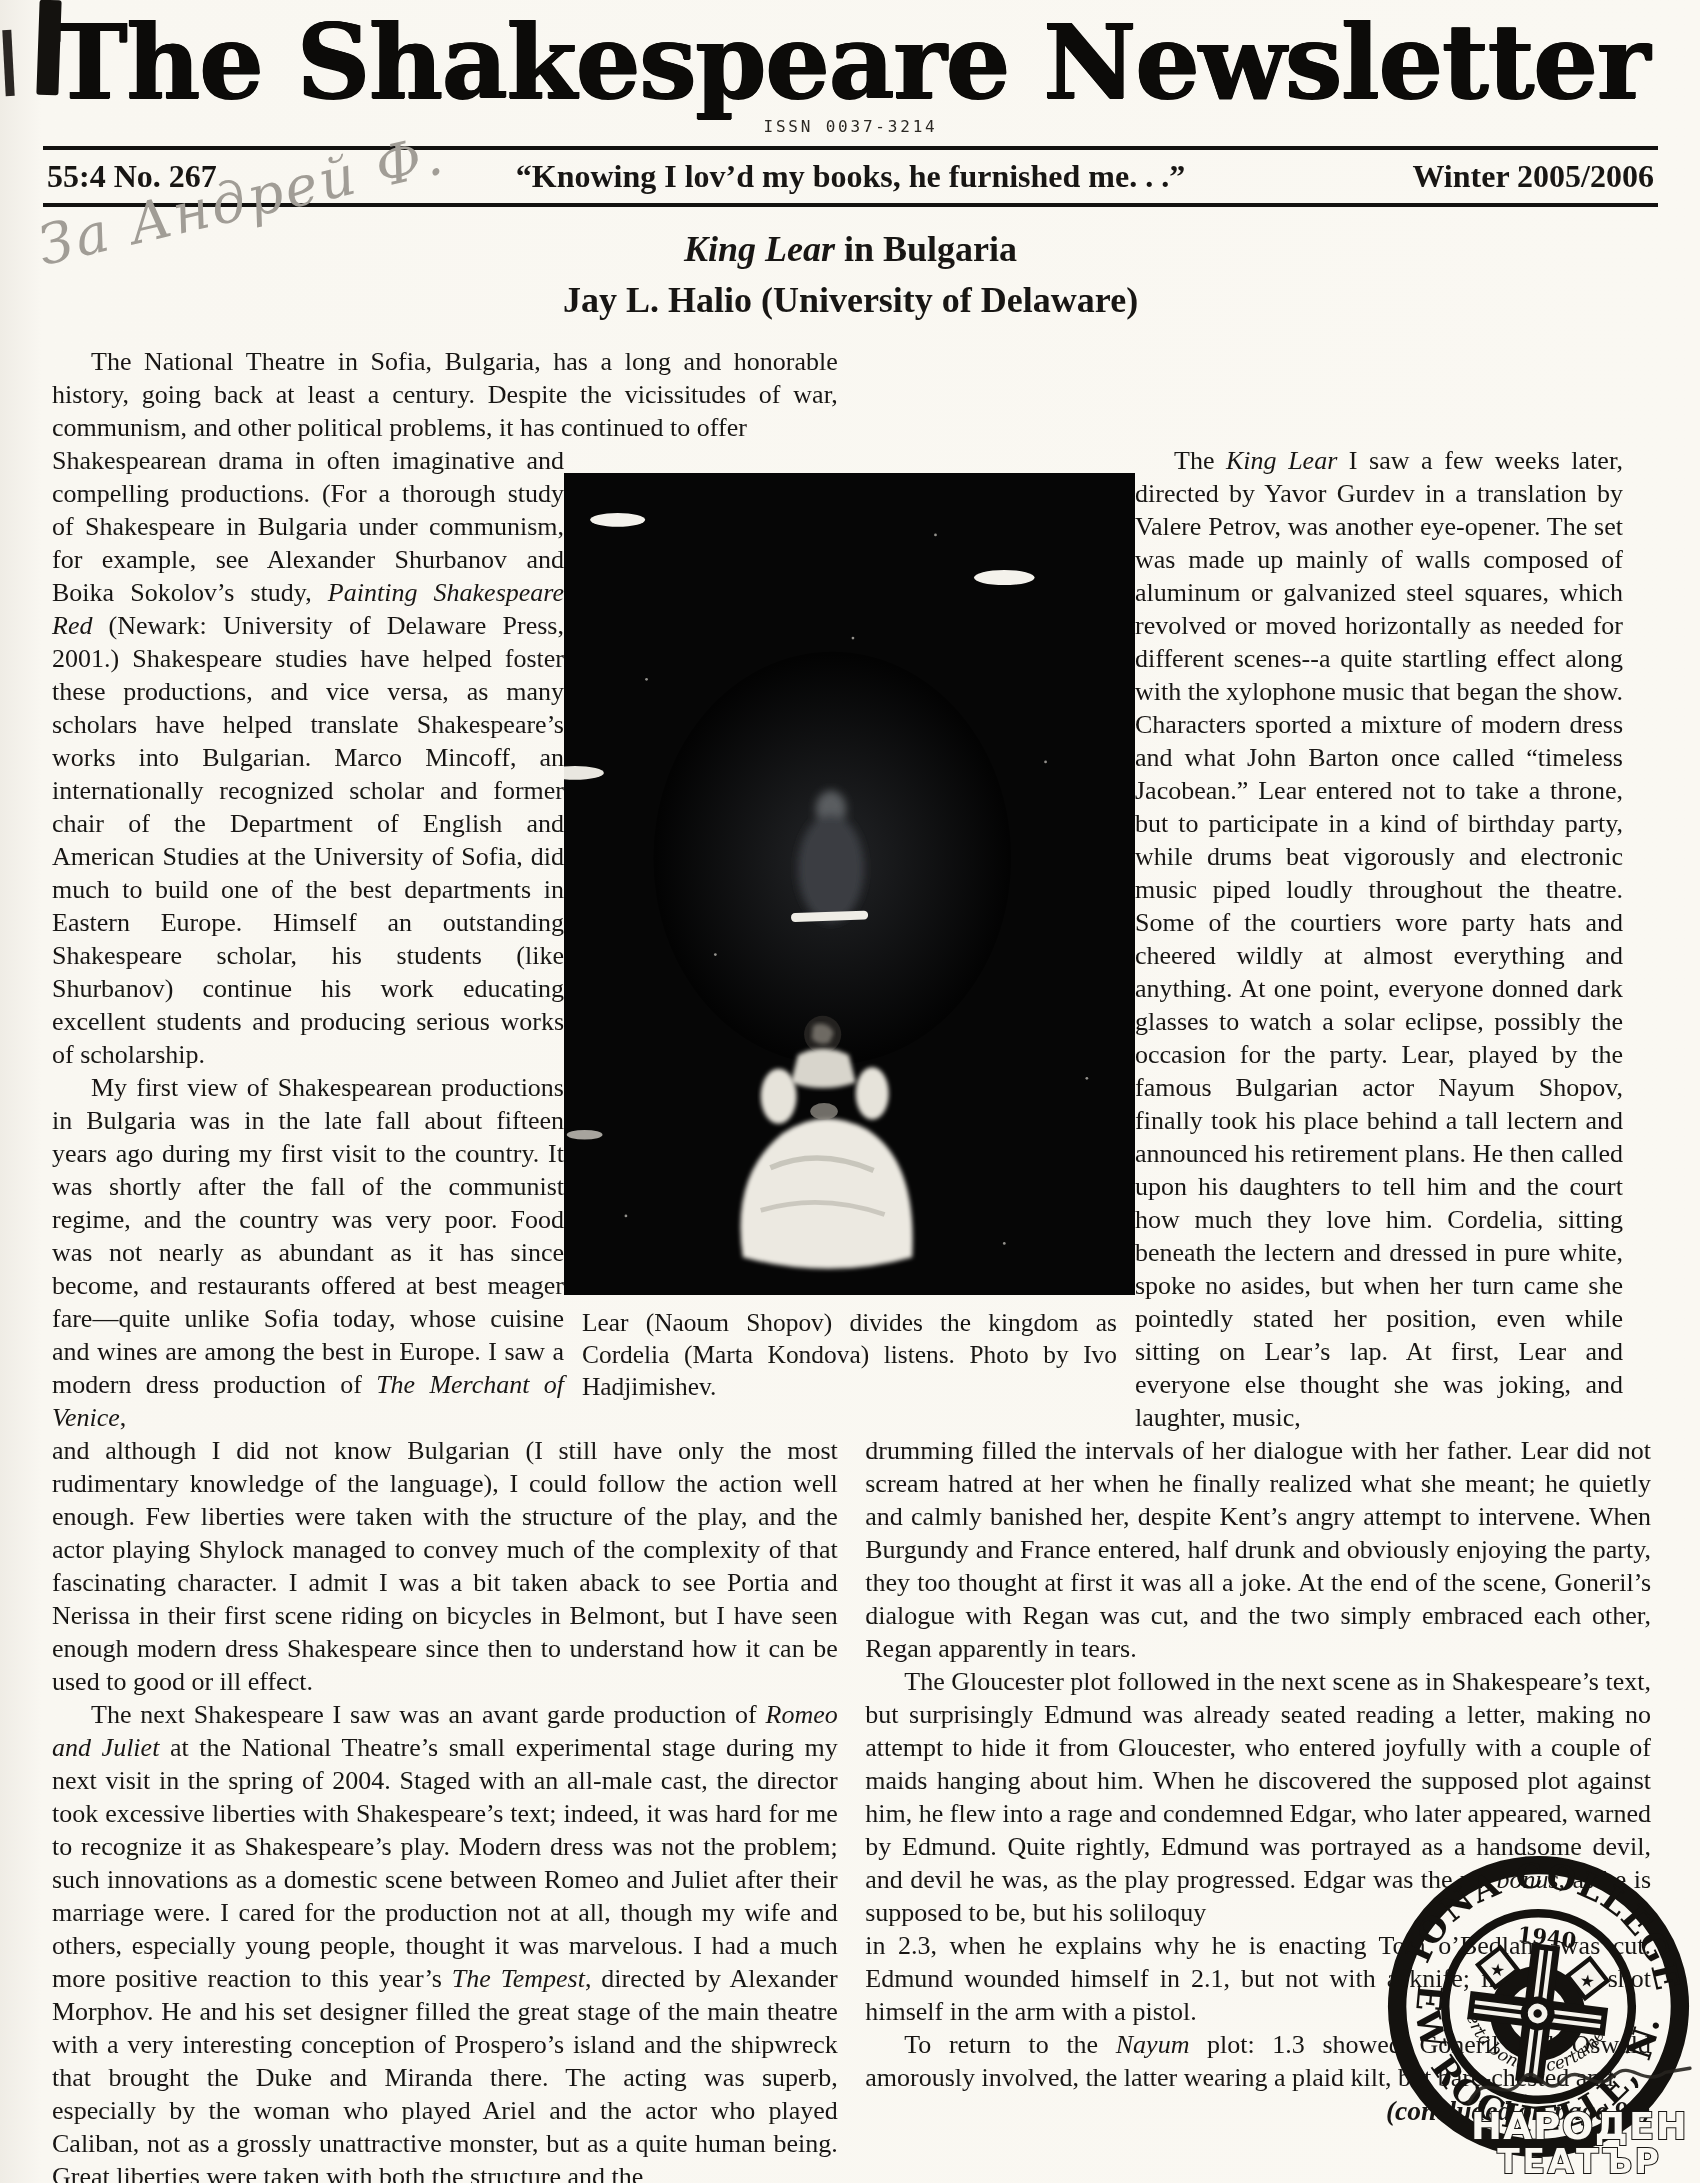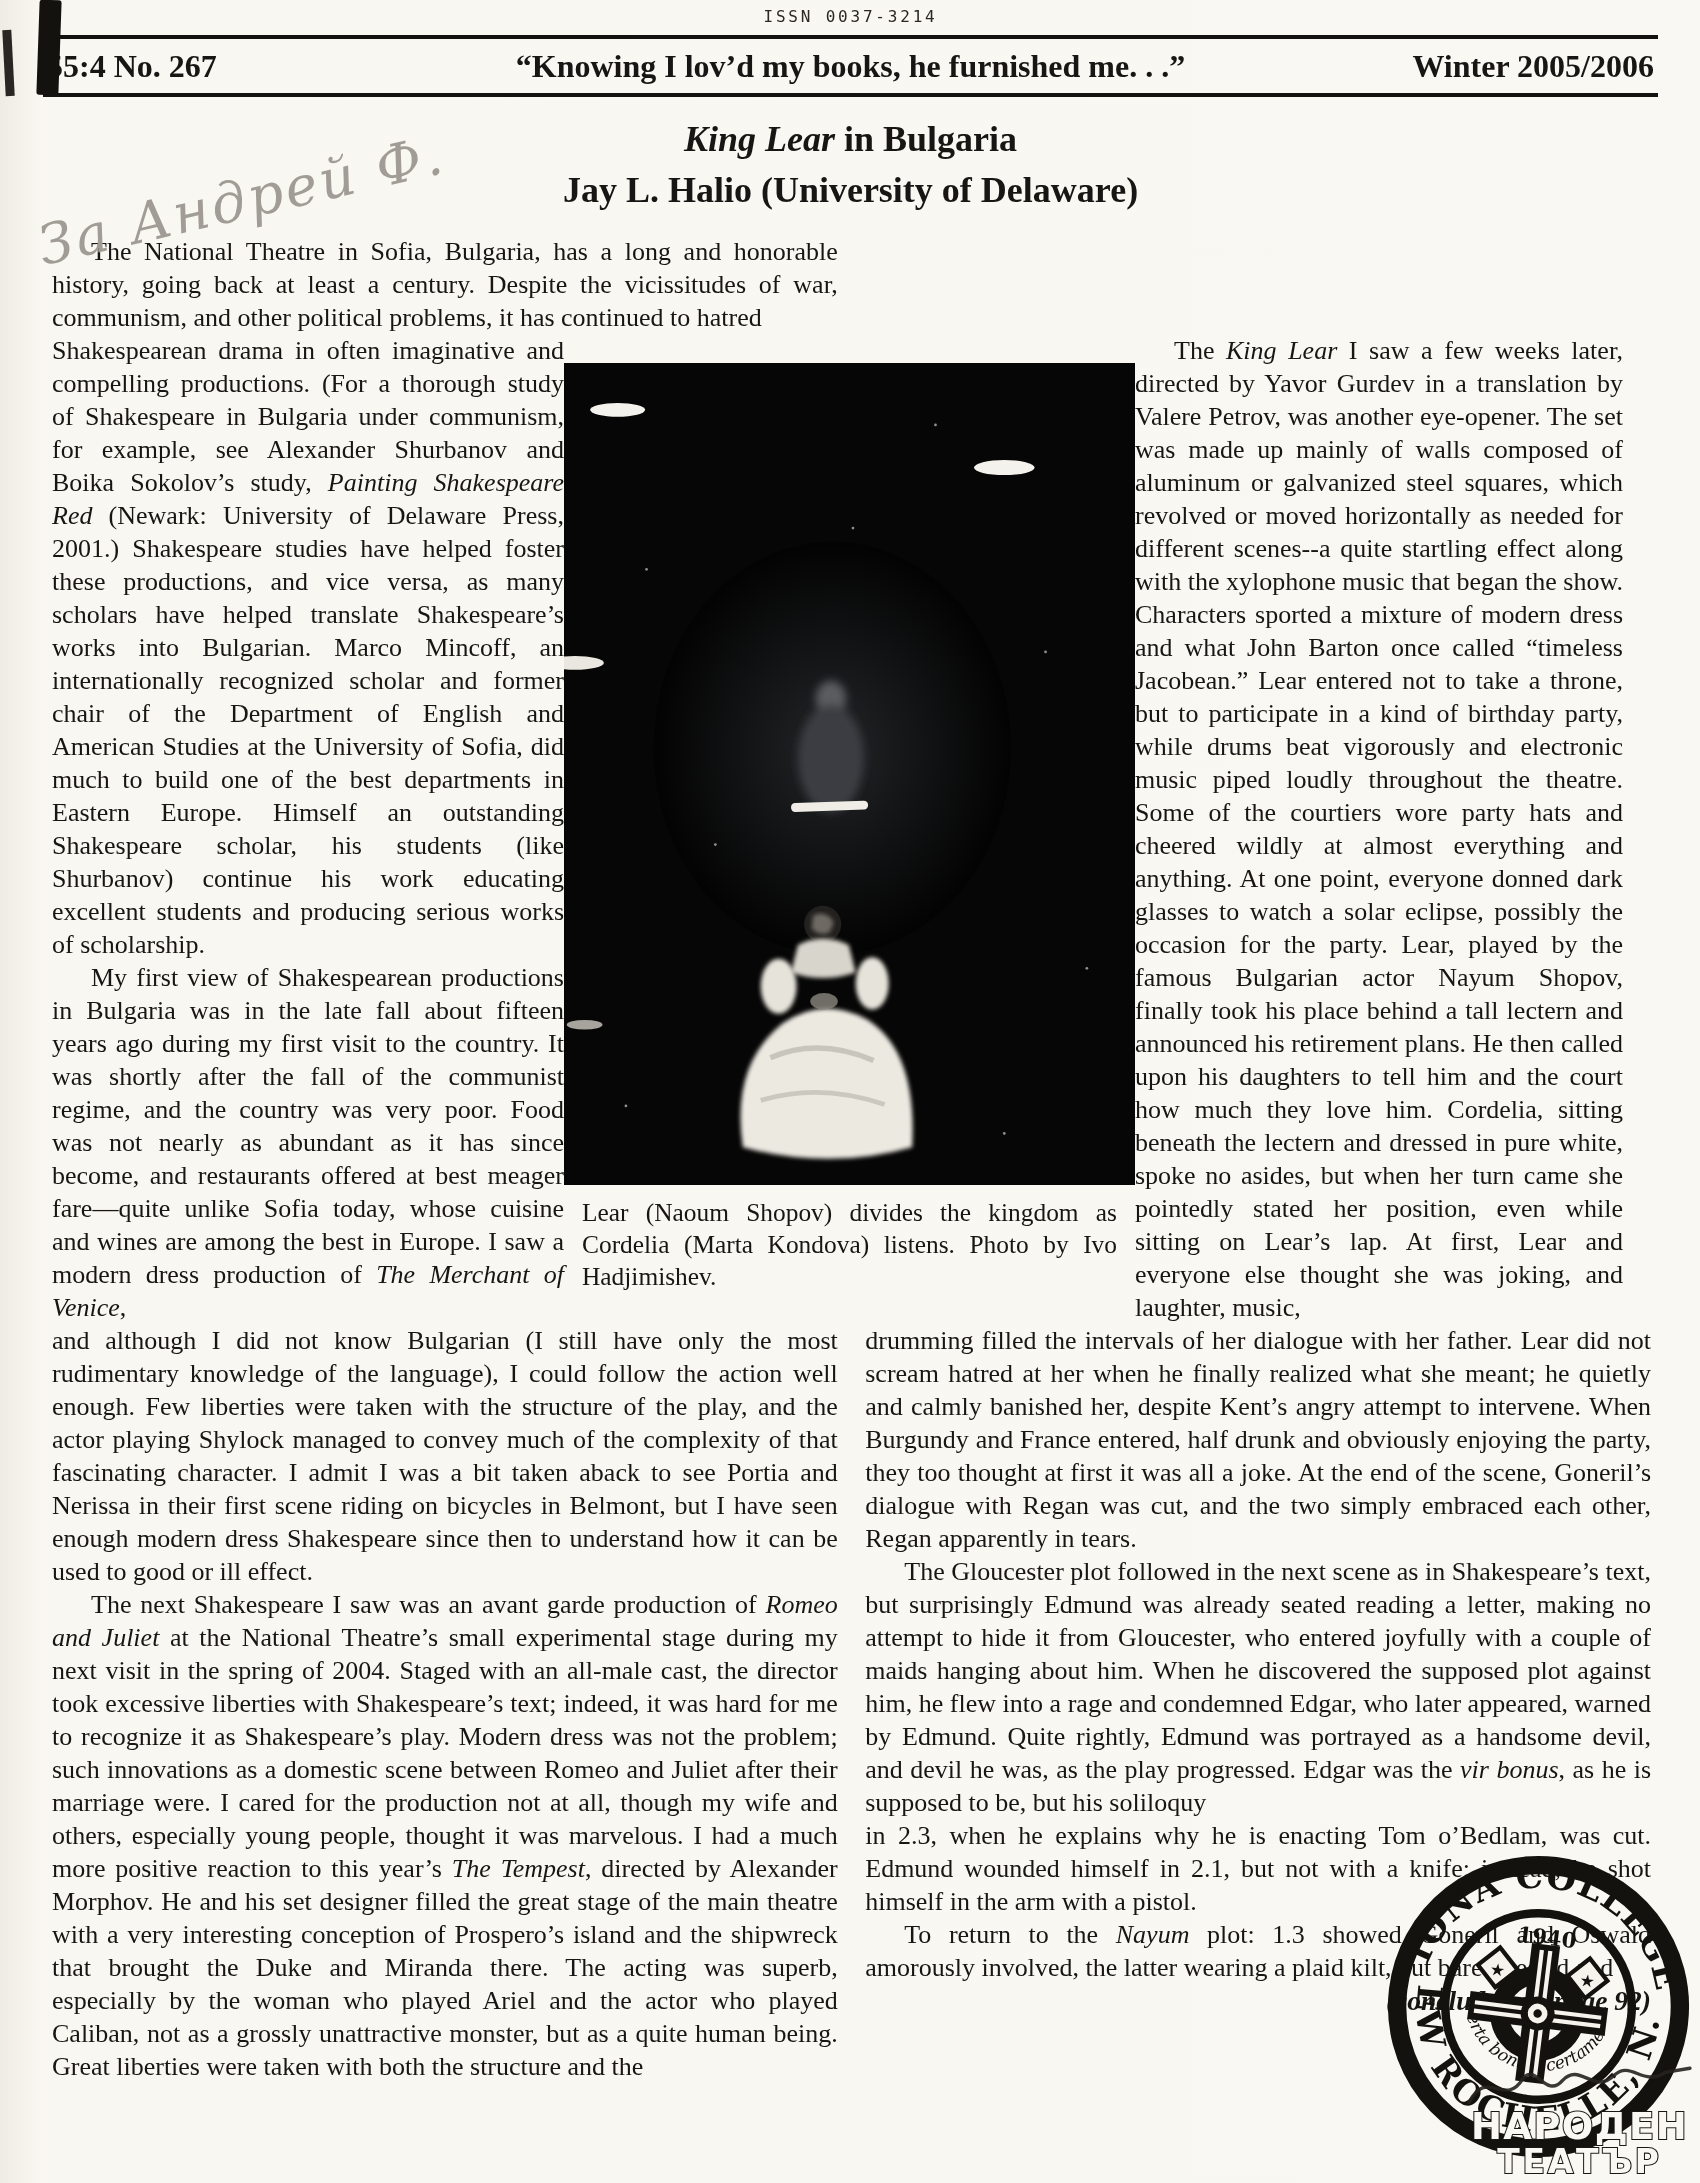--- a/index.html
+++ b/index.html
@@ -70,38 +70,39 @@
 </style>
 </head>
 <body>
 
 <div class="page">
 
   <div class="mark1"></div>
   <div class="mark2"></div>
 
   <div class="masthead">
+    <h1>The Shakespeare Newsletter</h1>
     <div class="issn">ISSN 0037-3214</div>
   </div>
 
   <div class="bar">
     <span class="issue">55:4 No. 267</span>
     <span class="quote">“Knowing I lov’d my books, he furnished me. . .”</span>
     <span class="season">Winter 2005/2006</span>
   </div>
 
   <div class="hand">За Андрей Ф.</div>
 
   <div class="title"><span class="it">King Lear</span><span> in Bulgaria</span></div>
   <div class="byline">Jay L. Halio (University of Delaware)</div>
 
   <div class="article">
 
     <div class="row-top">
-      <p class="indent"><span>The National Theatre in Sofia, Bulgaria, has a long and honorable history, going back at least a century. Despite the vicissitudes of war, communism, and other political problems, it has continued to hatred</span></p>
+      <p class="indent"><span>The National Theatre in Sofia, Bulgaria, has a long and honorable history, going back at least a century. Despite the vicissitudes of war, communism, and other political problems, it has continued to offer</span></p>
     </div>
 
     <div class="row-mid">
       <div>
         <p><span>Shakespearean drama in often imaginative and compelling productions. (For a thorough study of Shakespeare in Bulgaria under communism, for example, see Alexander Shurbanov and Boika Sokolov’s study, </span><span class="it">Painting Shakespeare Red</span><span> (Newark: University of Delaware Press, 2001.) Shakespeare studies have helped foster these productions, and vice versa, as many scholars have helped translate Shakespeare’s works into Bulgarian. Marco Mincoff, an internationally recognized scholar and former chair of the Department of English and American Studies at the University of Sofia, did much to build one of the best departments in Eastern Europe. Himself an outstanding Shakespeare scholar, his students (like Shurbanov) continue his work educating excellent students and producing serious works of scholarship.</span></p>
         <p class="indent"><span>My first view of Shakespearean productions in Bulgaria was in the late fall about fifteen years ago during my first visit to the country. It was shortly after the fall of the communist regime, and the country was very poor. Food was not nearly as abundant as it has since become, and restaurants offered at best meager fare—quite unlike Sofia today, whose cuisine and wines are among the best in Europe. I saw a modern dress production of </span><span class="it">The Merchant of Venice</span><span>,</span></p>
       </div>
 
       <figure class="figure" style="margin:0">
 

